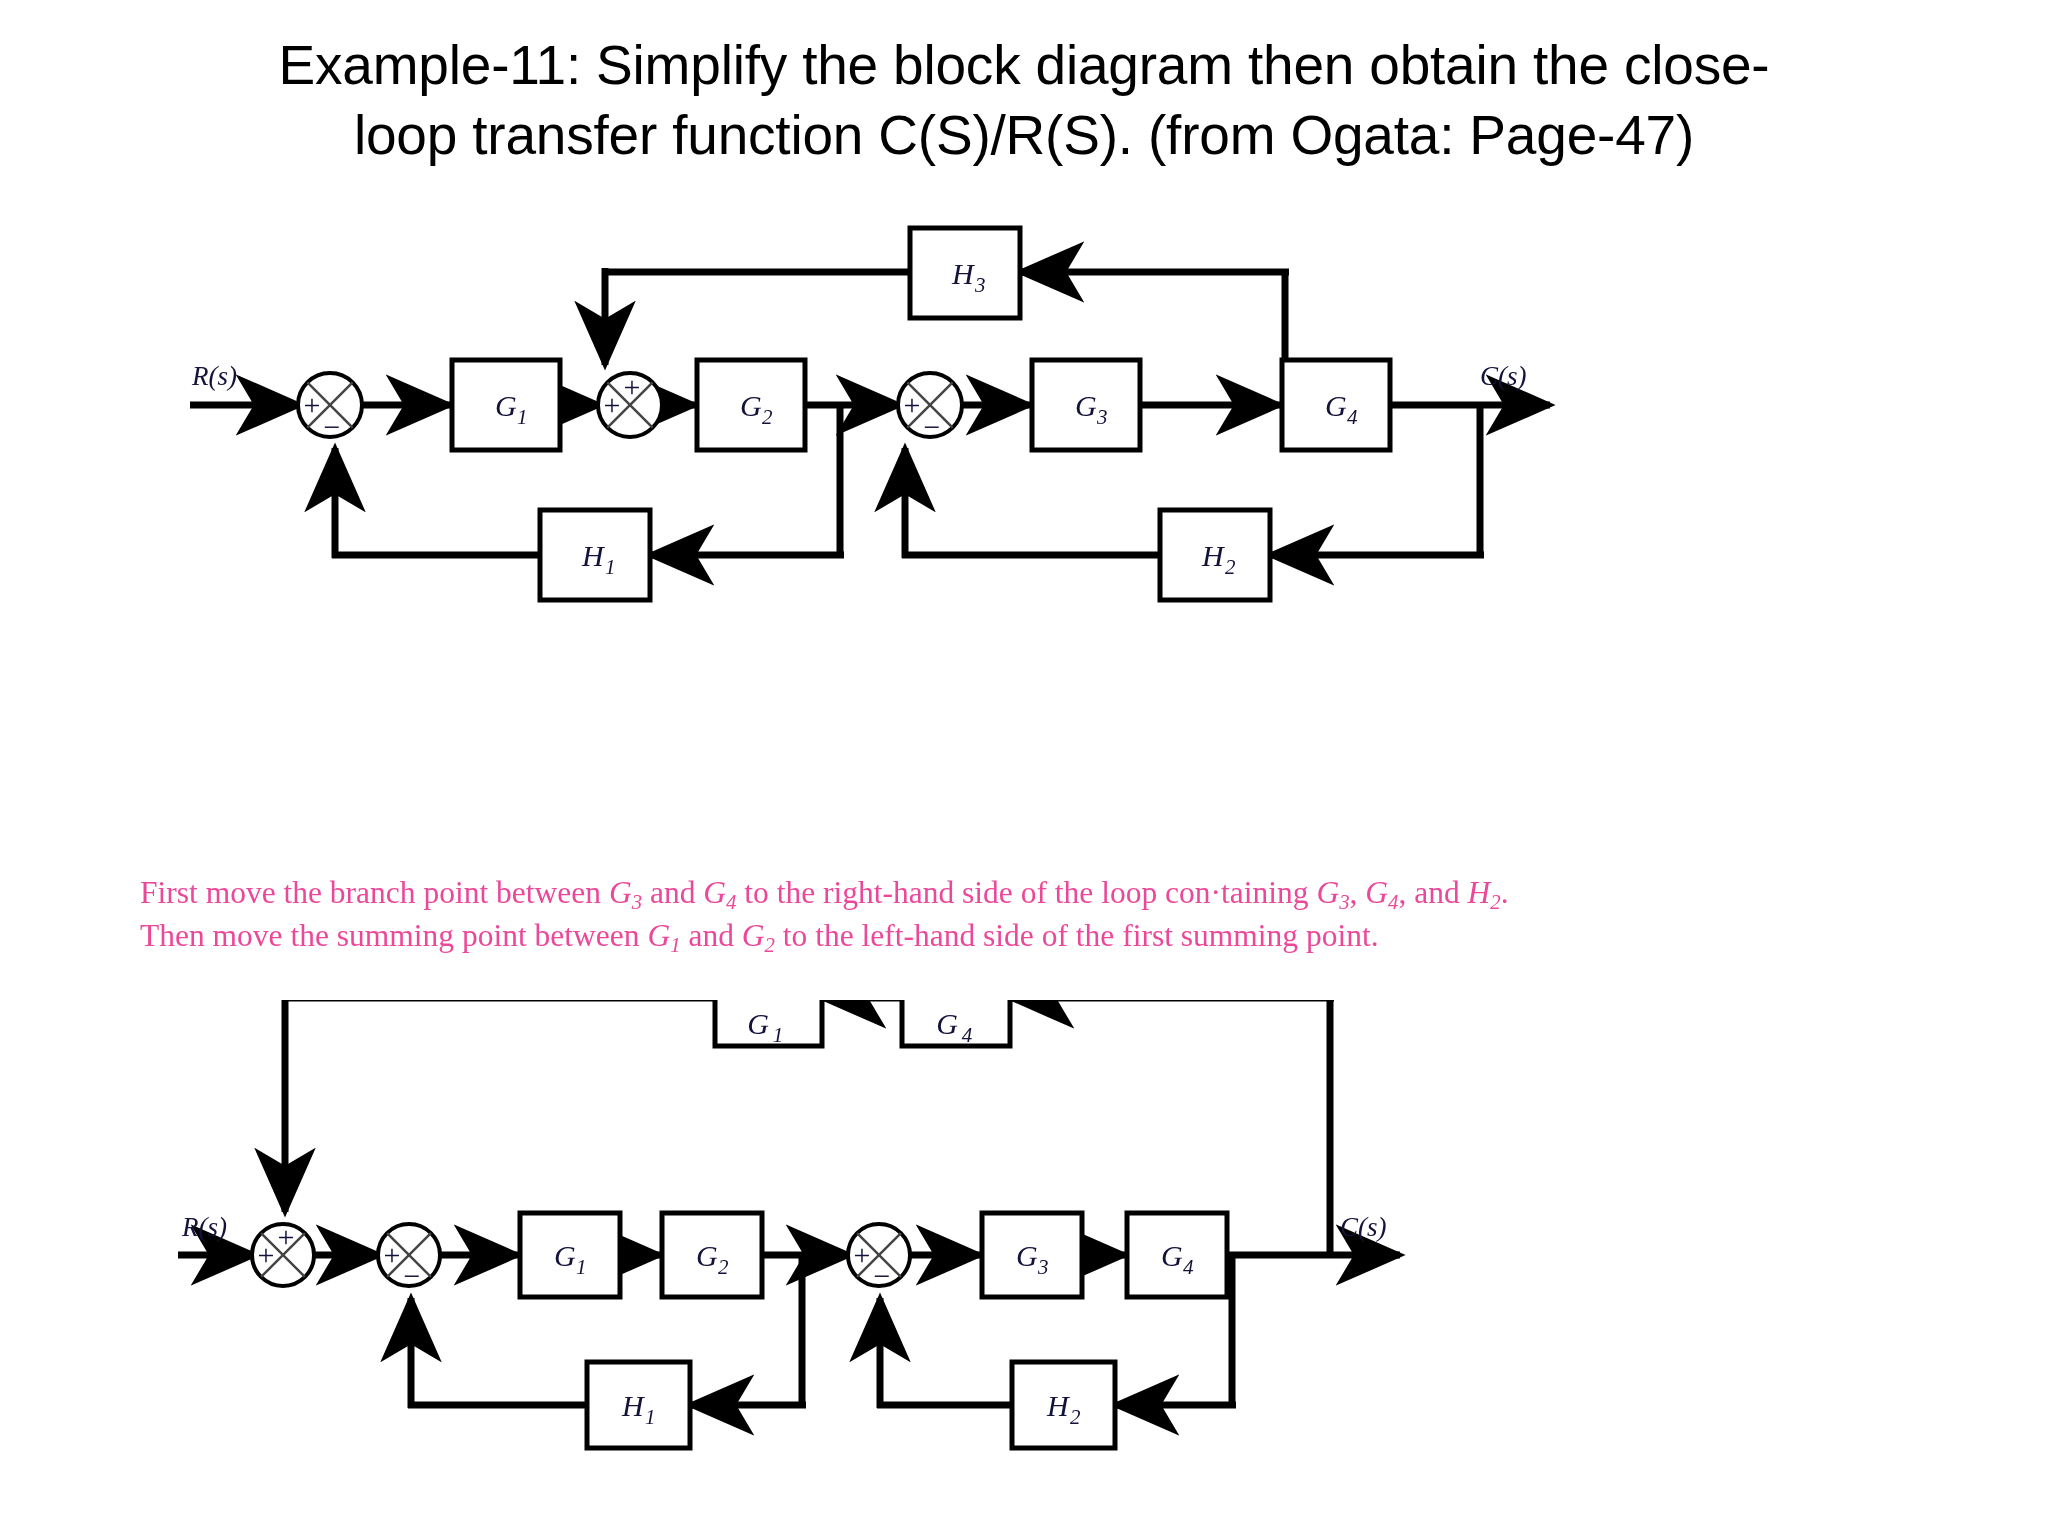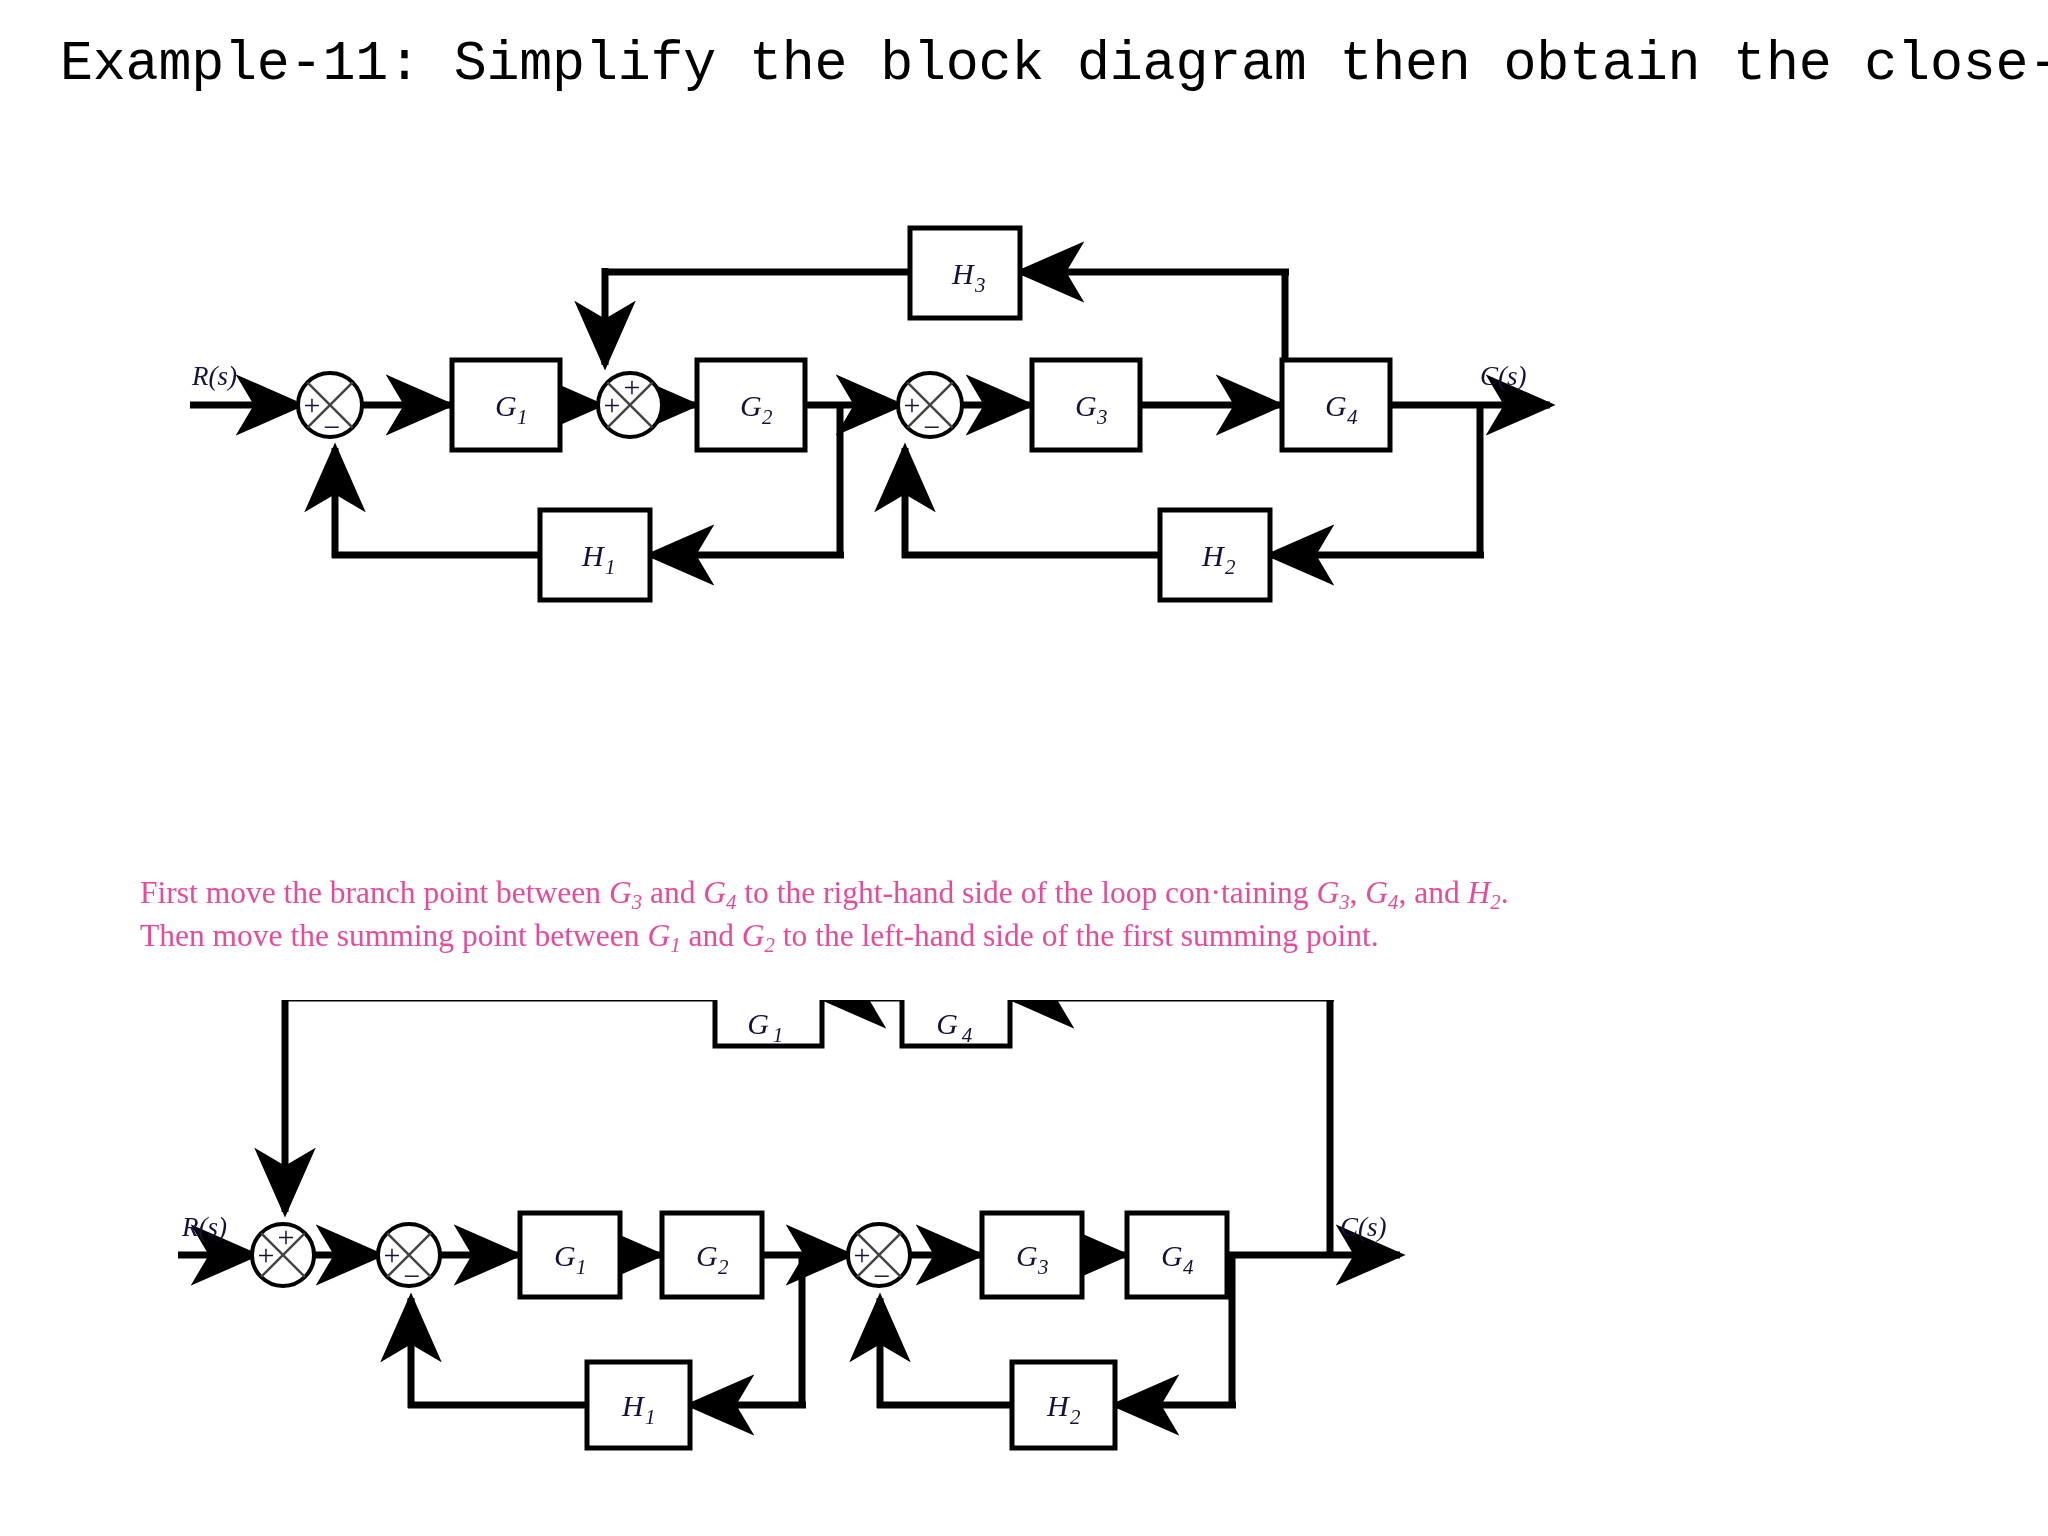--- a/index.html
+++ b/index.html
@@ -23,21 +23,21 @@
     background: #ffffff;
   }
   .title-block {
     position: absolute;
     left: 60px;
     top: 30px;
     width: 1928px;
     text-align: center;
   }
   .title-line {
-    font-family: Liberation Mono, monospace;
+    font-family: Liberation Sans, sans-serif;
     font-size: 55px;
     line-height: 1.28;
     letter-spacing: -0.2px;
     color: #000000;
     white-space: nowrap;
   }
   .note-block {
     position: absolute;
     left: 140px;
     top: 872px;
@@ -112,20 +112,21 @@
     stroke-width: 2.5;
   }
 </style>
 </head>
 <body>
 
 <div id="slide">
 
   <div class="title-block">
     <div class="title-line">Example-11: Simplify the block diagram then obtain the close-</div>
+    <div class="title-line">loop transfer function C(S)/R(S). (from Ogata: Page-47)</div>
   </div>
 
   <svg class="diagram" id="diagram-1" width="1760" height="450" viewBox="0 0 1760 450">
     <defs>
       <marker id="ah" markerWidth="11" markerHeight="11" refX="9.2" refY="5.5" orient="auto" markerUnits="strokeWidth">
         <path d="M0,1.1 L10,5.5 L0,9.9 L2.6,5.5 Z" fill="#000000"></path>
       </marker>
     </defs>
 
     <line class="wire" x1="40" y1="205" x2="150" y2="205" marker-end="url(#ah)"></line>

